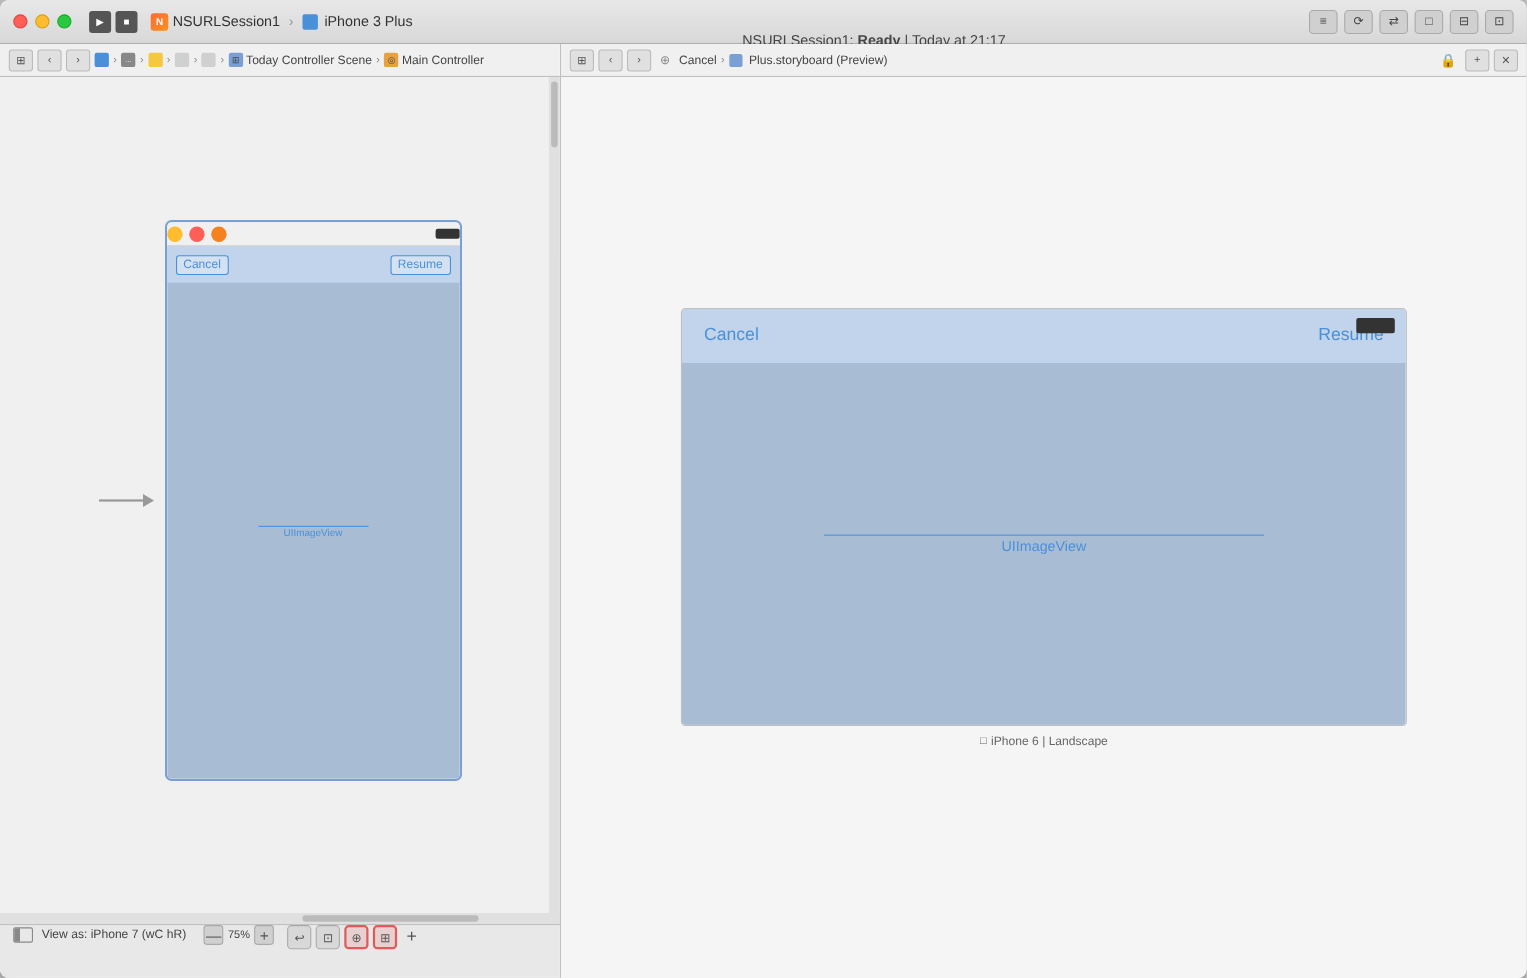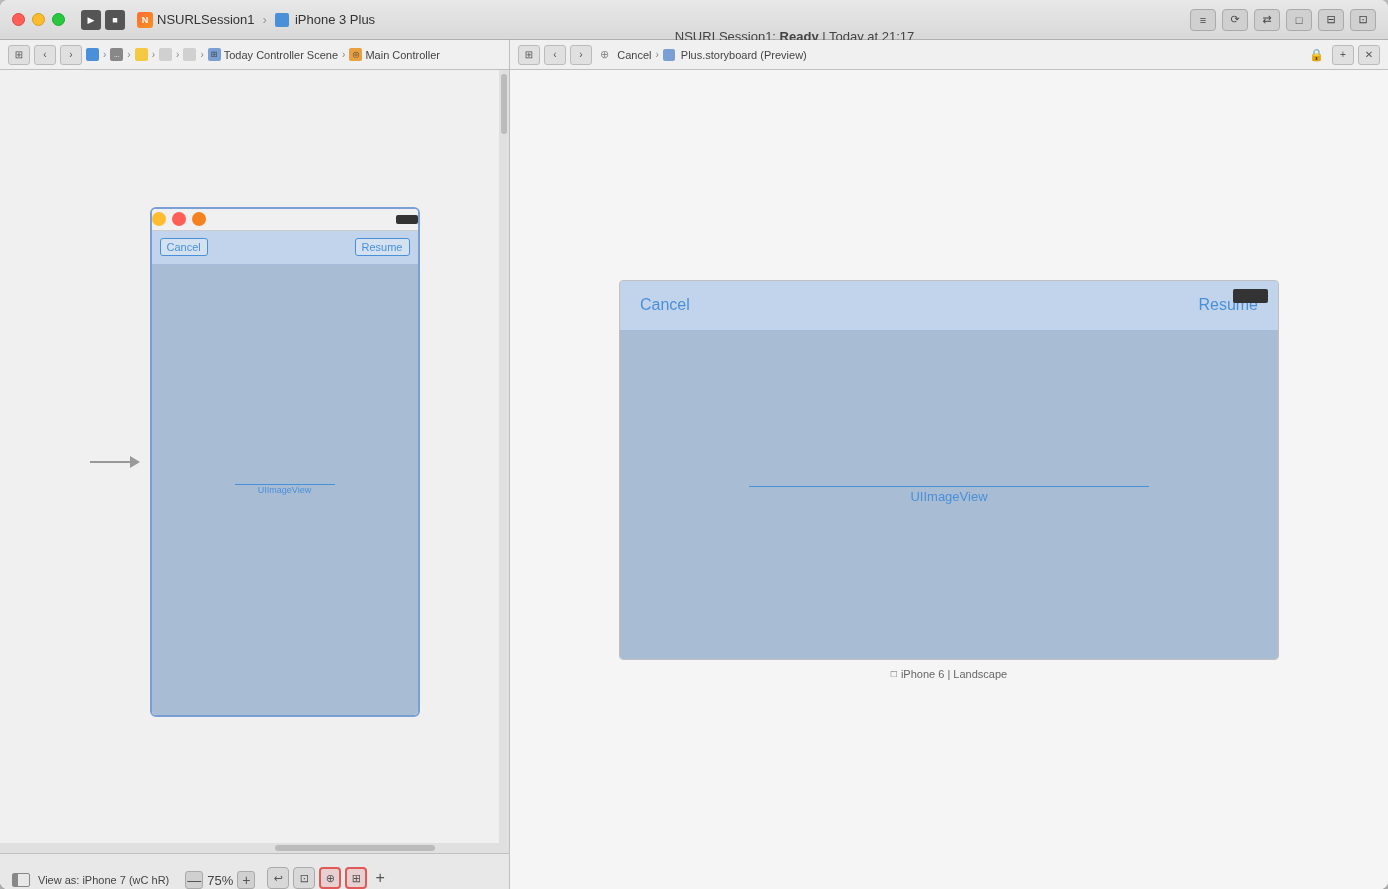--- a/index.html
+++ b/index.html
@@ -465,25 +465,25 @@
       align-items: center;
       gap: 4px;
     }
 
     .device-small-icon {
       font-size: 10px;
     }
 
     
     .bottom-bar {
-      height: 36px;
+      height: 49px;
       background: #e8e8e8;
       border-top: 1px solid #c0c0c0;
       display: flex;
-      align-items: flex-end;
+      align-items: flex-start;
       padding: 0 12px;
       gap: 8px;
       flex-shrink: 0;
     }
 
     .bottom-left {
       display: flex;
       align-items: center;
       gap: 8px;
     }
@@ -523,21 +523,21 @@
       display: flex;
       align-items: center;
       justify-content: center;
       font-size: 14px;
       cursor: pointer;
       color: #555;
       line-height: 1;
     }
 
     .zoom-level {
-      font-size: 13px;
+      font-size: 10px;
       color: #444;
     }
 
     .bottom-tools {
       display: flex;
       align-items: center;
       gap: 4px;
       margin-left: 4px;
     }
 

